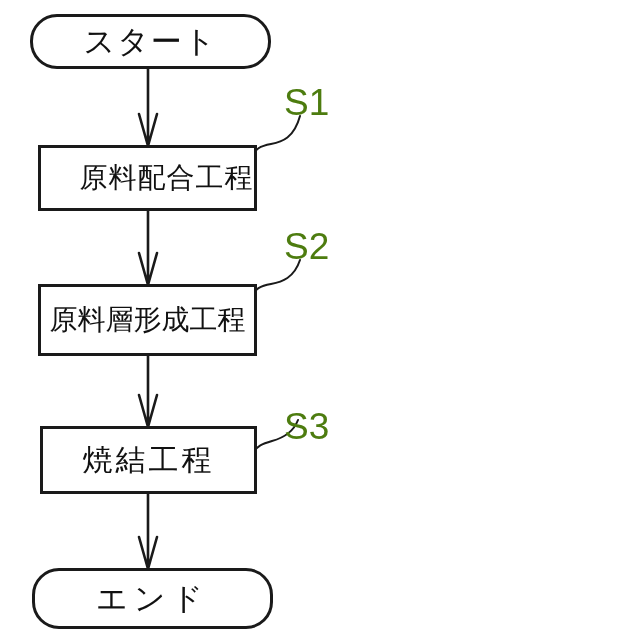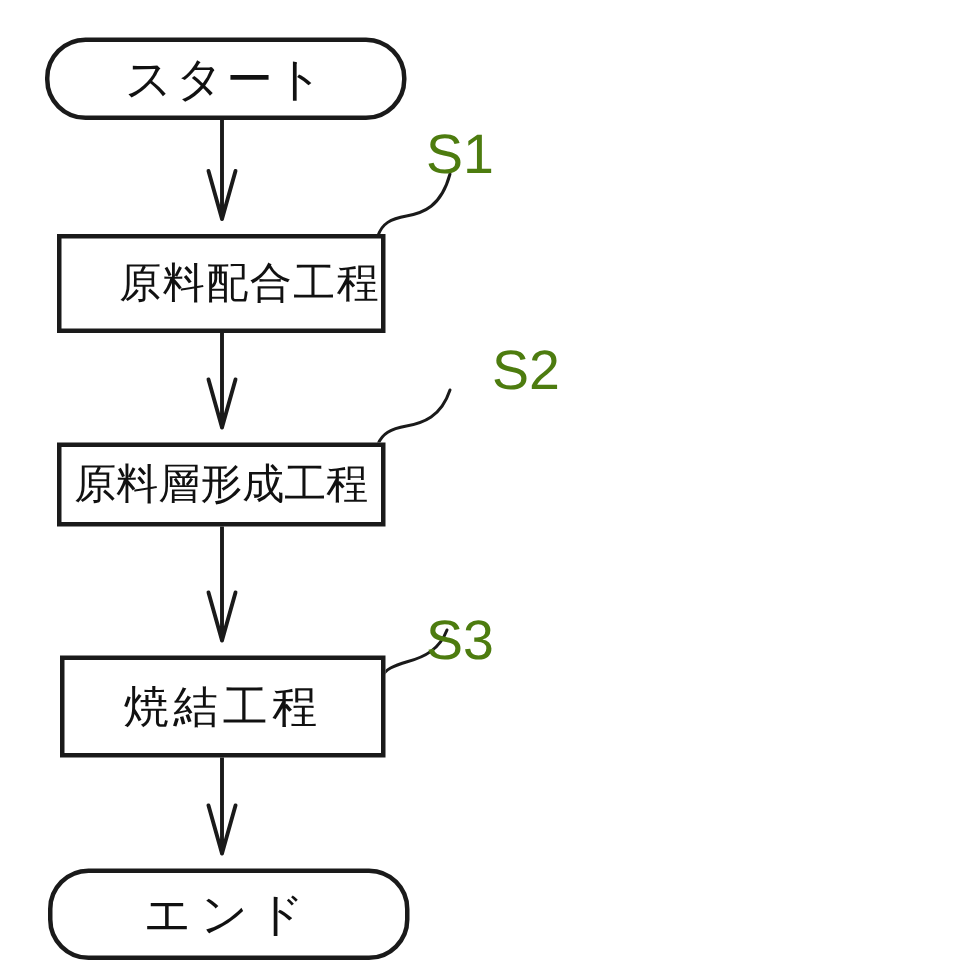--- a/index.html
+++ b/index.html
@@ -25,39 +25,38 @@
   }
   .node {
     position: absolute;
     box-sizing: border-box;
     border: 3px solid #1a1a1a;
     background: #ffffff;
     display: flex;
     align-items: center;
     justify-content: center;
     white-space: nowrap;
-    margin-top: 11px;
   }
   .terminator {
     border-radius: 27px;
   }
   .node-start  { left: 30px;  top: 14px;  width: 241px; height: 55px; font-size: 31px; letter-spacing: 2px; }
   .node-box1   { left: 38px;  top: 145px; width: 219px; height: 66px; font-size: 28px; letter-spacing: 1px; padding-left: 38px; }
-  .node-box2   { left: 38px;  top: 284px; width: 219px; height: 56px; font-size: 28px; letter-spacing: 0px; }
+  .node-box2   { left: 38px;  top: 284px; width: 219px; height: 72px; font-size: 28px; letter-spacing: 0px; }
   .node-box3   { left: 40px;  top: 426px; width: 217px; height: 68px; font-size: 30px; letter-spacing: 3px; }
   .node-end    { left: 32px;  top: 568px; width: 241px; height: 61px; font-size: 31px; letter-spacing: 6px; }
   .step-label {
     position: absolute;
     font-size: 37px;
     line-height: 34px;
     color: #4d7c0f;
     font-family: "Liberation Sans", "DejaVu Sans", sans-serif;
   }
   .step-s1 { left: 284px; top: 86px; }
-  .step-s2 { left: 284px; top: 230px; margin-left: 44px; }
+  .step-s2 { left: 284px; top: 230px; }
   .step-s3 { left: 284px; top: 384px; margin-top: 26px; }
 </style>
 </head>
 <body>
 
 <div class="canvas">
 
   <svg class="connectors" viewBox="0 0 640 640" fill="none" stroke="#1a1a1a" stroke-linecap="round">
 
     <path stroke-width="2.6" d="M 148 69 L 148 146 M 139 114 L 148 146 M 157 114 L 148 146"></path>

